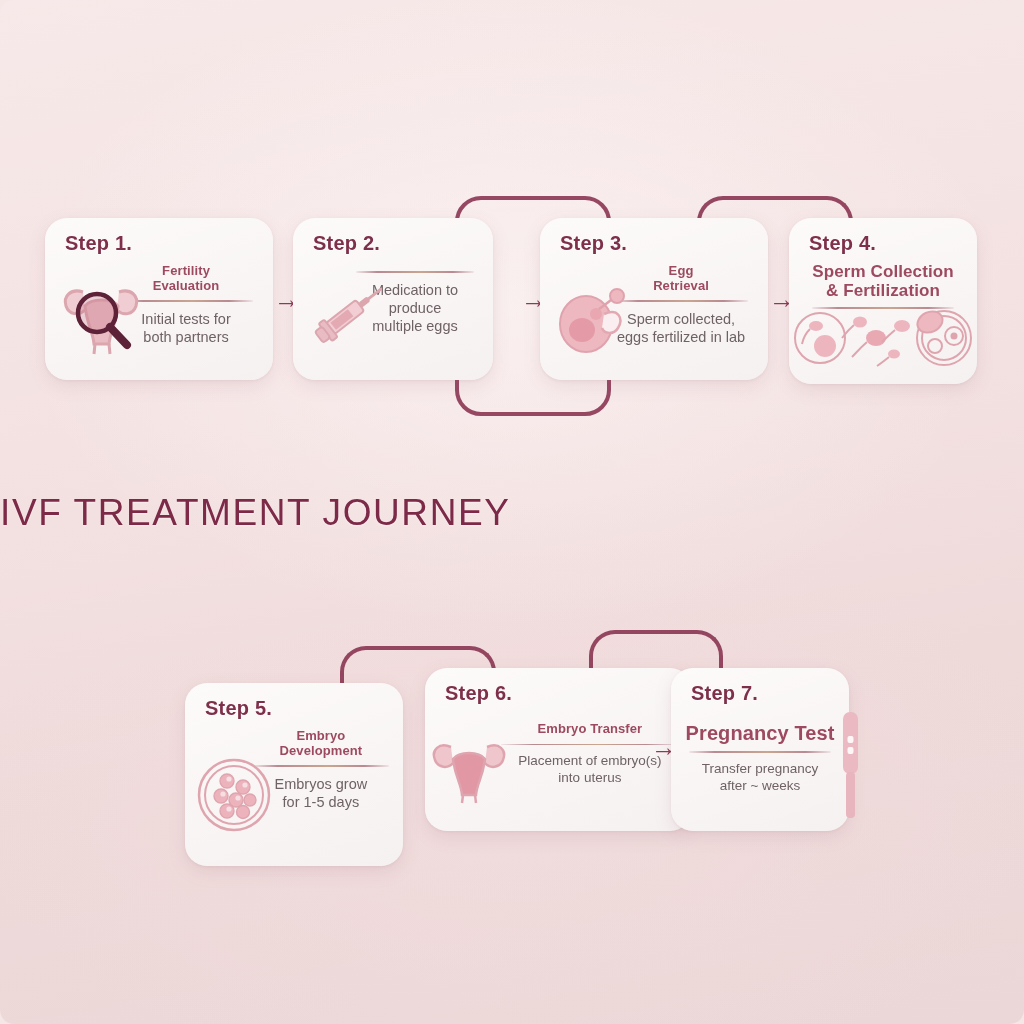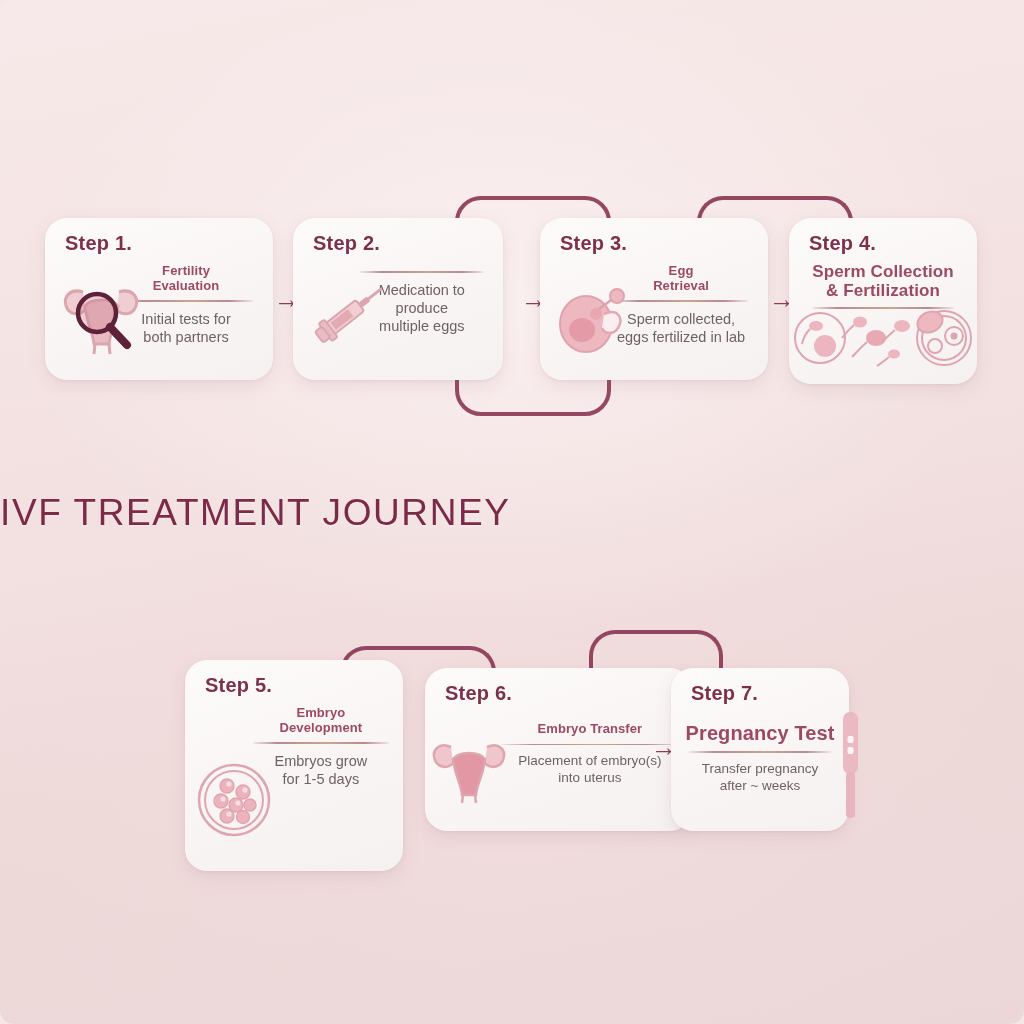--- a/index.html
+++ b/index.html
@@ -104,21 +104,21 @@
           <path d="M42 72 L41 82 M56 72 L57 82" stroke="#dba6ae"></path>
         </g>
         <circle cx="44" cy="41" r="19" fill="rgba(200,120,140,.30)" stroke="#5d2138" stroke-width="4.5"></circle>
         <line x1="57" y1="55" x2="74" y2="73" stroke="#5d2138" stroke-width="8" stroke-linecap="round"></line>
       </svg>
     </div>
   </div>
 
   <div class="arrow" style="left:274px;top:286px;">→</div>
 
-  <div class="card" style="left:293px;top:218px;width:200px;height:162px;padding-left:10px;">
+  <div class="card" style="left:293px;top:218px;width:200px;height:162px;">
     <div class="step-no">Step 2.</div>
     <div class="card-body">
       <div class="rule"></div>
       <div class="card-desc">
         <span>Medication to produce</span><br>
         <span>multiple eggs</span>
       </div>
     </div>
     <div class="card-icon" style="left:14px;bottom:22px;">
       <svg width="84" height="80" viewBox="0 0 84 80">
@@ -196,21 +196,21 @@
         </g>
       </svg>
     </div>
   </div>
 
   <div id="maintitle">IVF TREATMENT JOURNEY</div>
 
   <div class="bracket" style="left:340px;top:646px;width:148px;height:46px;"></div>
   <div class="bracket" style="left:589px;top:630px;width:126px;height:62px;"></div>
 
-  <div class="card" style="left:185px;top:660px;width:218px;height:211px;">
+  <div class="card" style="left:185px;top:683px;width:218px;height:183px;">
     <div class="step-no">Step 5.</div>
     <div class="card-body" style="right:8px;width:68%;">
       <div class="card-title">
         <span>Embryo</span><br>
         <span>Development</span>
       </div>
       <div class="rule"></div>
       <div class="card-desc">
         <span>Embryos grow</span><br>
         <span>for 1-5 days</span>

